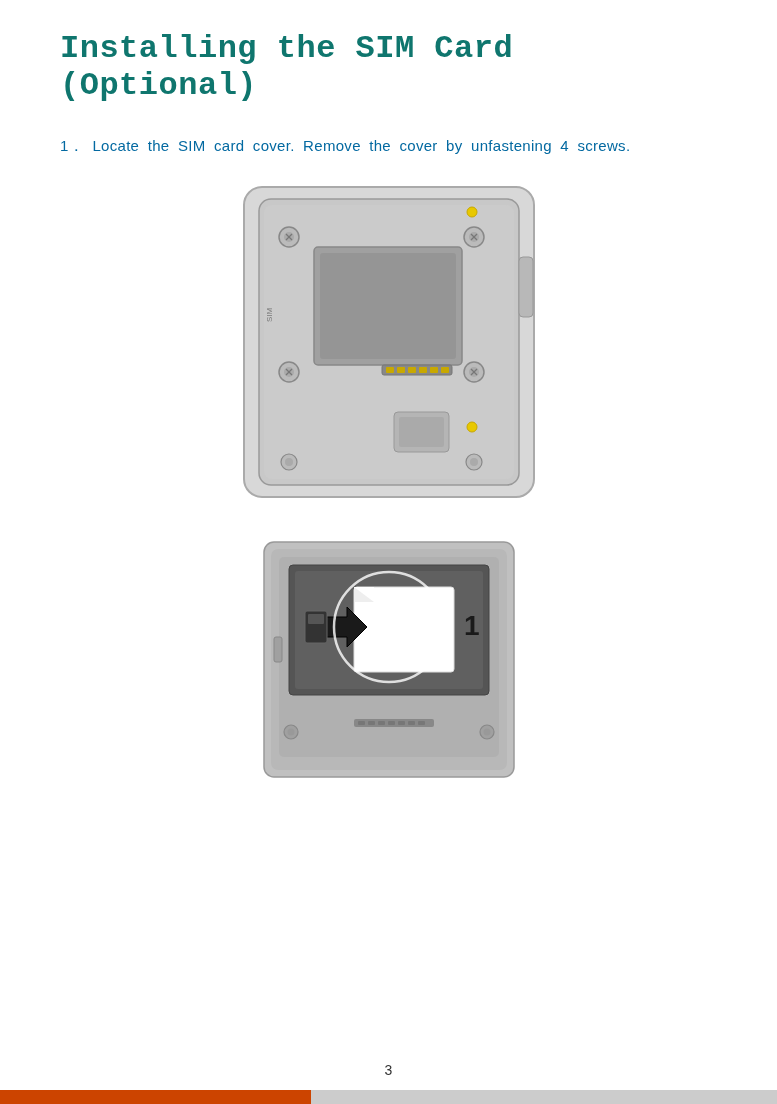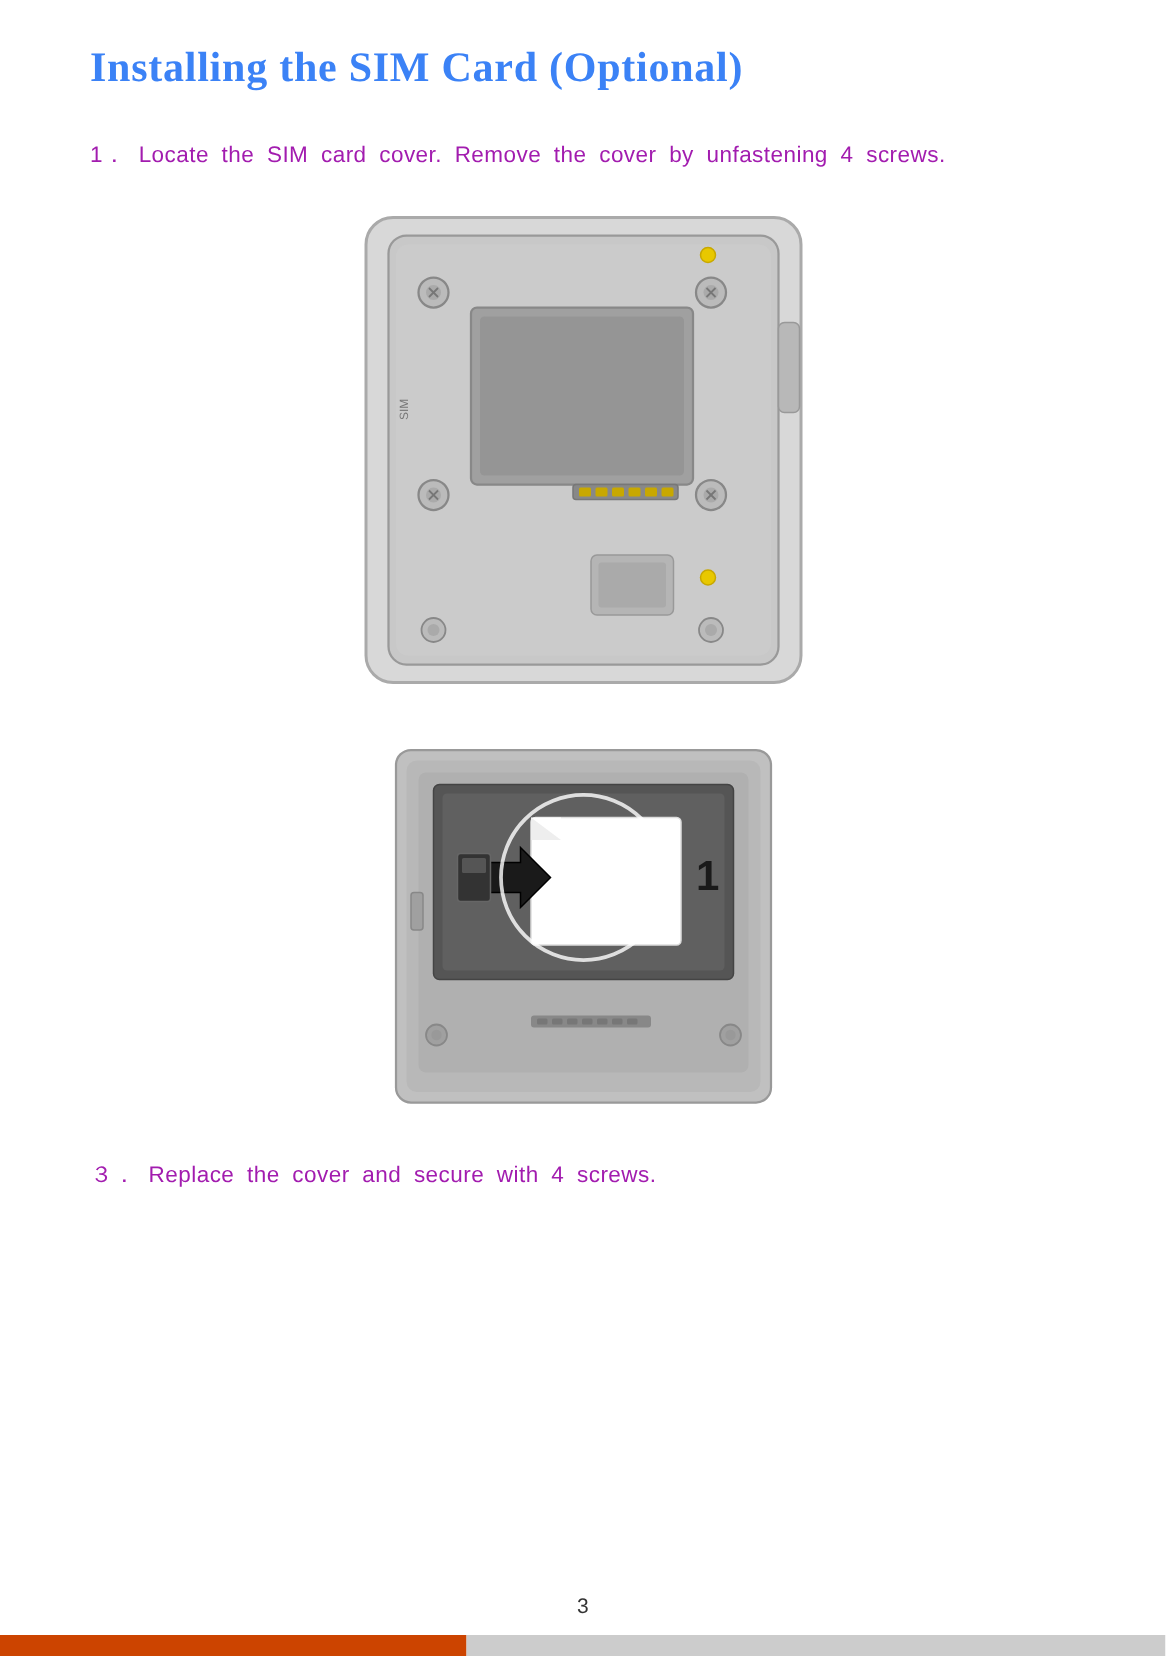--- a/index.html
+++ b/index.html
@@ -10,35 +10,35 @@
       background: #ffffff;
       font-family: Arial, sans-serif;
       position: relative;
     }
 
     .page-content {
       padding: 30px 60px 80px 60px;
     }
 
     .page-title {
-      font-family: Liberation Serif, serif;
-      font-size: 28px;
+      font-family: Liberation Mono, monospace;
+      font-size: 32px;
       font-weight: 900;
-      color: #3b82f6;
+      color: #0f766e;
       margin-bottom: 28px;
       letter-spacing: 0.5px;
     }
 
     .step {
       margin-bottom: 30px;
     }
 
     .step-text {
       font-size: 15px;
-      color: #a21caf;
+      color: #0369a1;
       line-height: 1.8;
       letter-spacing: 0.3px;
       word-spacing: 4px;
       margin-bottom: 18px;
     }
 
     .step-text .num {
       font-size: 15px;
       font-weight: normal;
     }
@@ -223,26 +223,20 @@
           <rect x="139" y="184" width="7" height="4" rx="1" fill="#777"></rect>
           <rect x="149" y="184" width="7" height="4" rx="1" fill="#777"></rect>
           <rect x="159" y="184" width="7" height="4" rx="1" fill="#777"></rect>
 
           <rect x="15" y="100" width="8" height="25" rx="2" fill="#a0a0a0" stroke="#888" stroke-width="1"></rect>
         </svg>
       </div>
     </div>
   </div>
 
-  <div class="step">
-    <p class="step-text">
-      <span class="num">３．</span>
-      <span>Replace  the  cover  and  secure  with  4  screws.</span>
-    </p>
-  </div>
 
 </div>
 
 <div class="page-footer">
   <div class="page-number">3</div>
   <div class="footer-bar">
     <div class="footer-bar-orange"></div>
     <div class="footer-bar-gray"></div>
   </div>
 </div>

